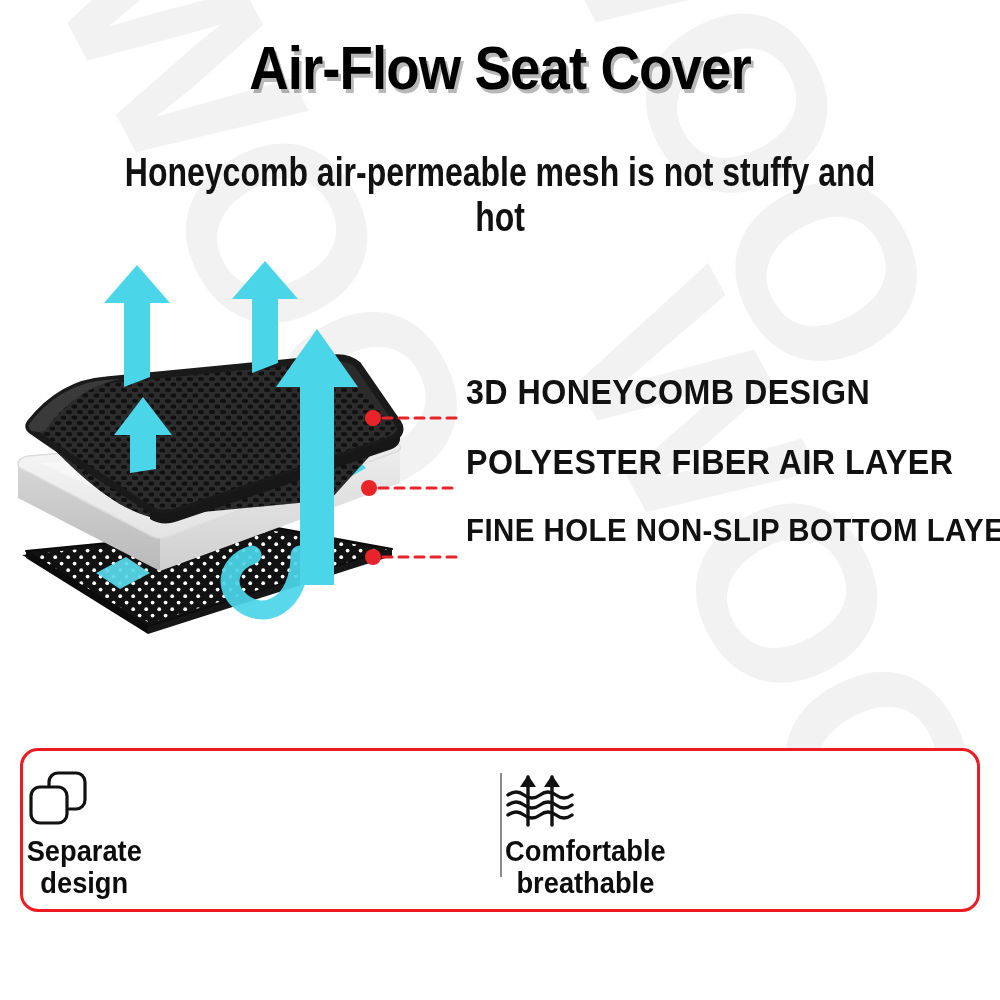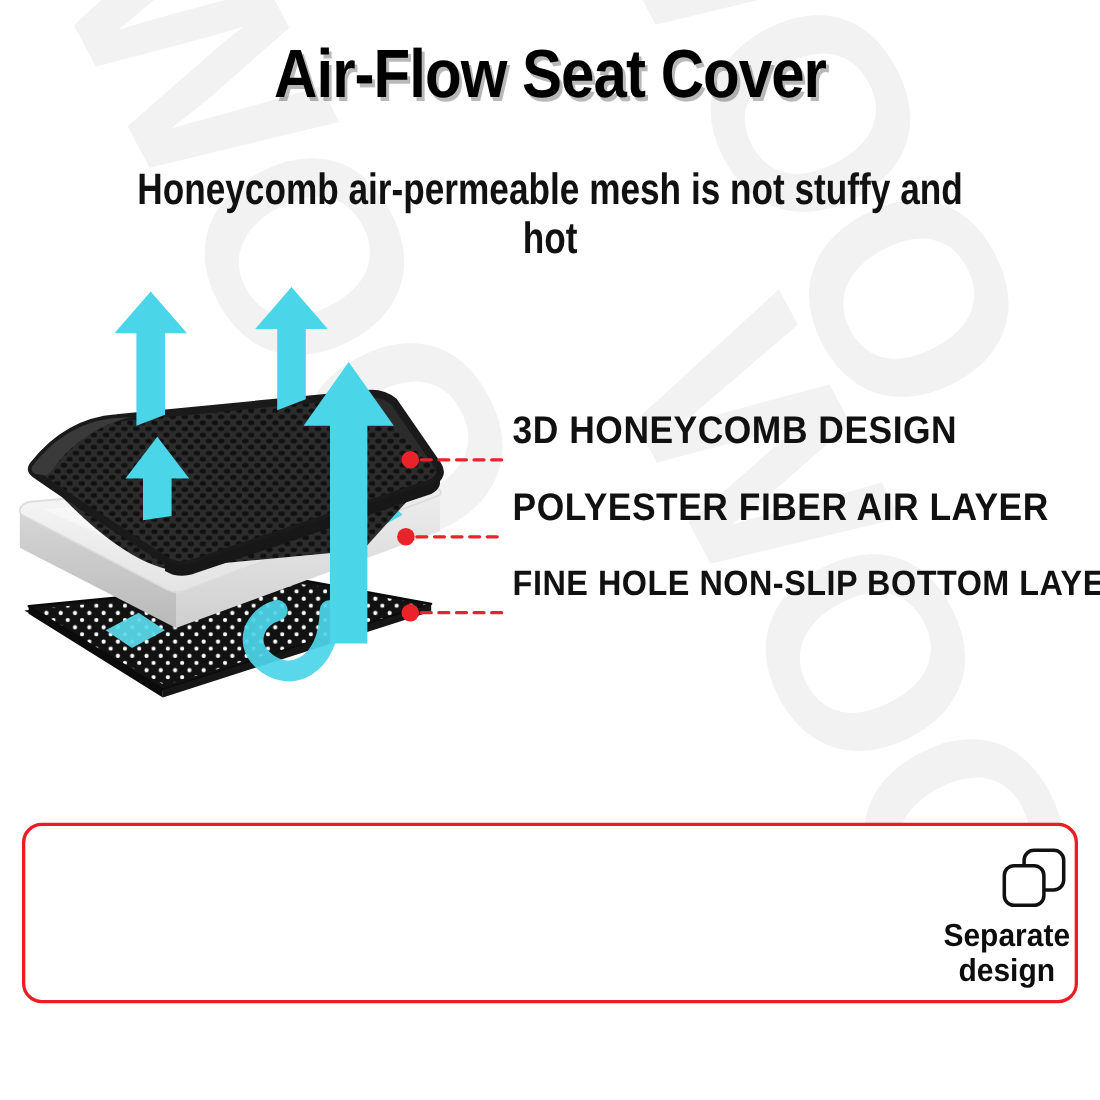--- a/index.html
+++ b/index.html
@@ -79,21 +79,21 @@
     box-sizing:border-box;
     display:flex;
     align-items:stretch;
     background:#fff;
   }
   .feature{
     flex:1 1 0;
     position:relative;
     display:flex;
     flex-direction:column;
-    align-items:flex-end;
+    align-items:flex-start;
     justify-content:flex-start;
     padding-top:16px;
     box-sizing:border-box;
   }
   .feature + .feature::before{
     content:"";
     position:absolute;
     left:0; top:22px;
     width:2px; height:104px;
     background:#8a8a8a;
@@ -247,17 +247,36 @@
           <rect x="26" y="6" width="36" height="36" rx="9" ry="9" fill="#fff" stroke="#111" stroke-width="3.2"></rect>
           <rect x="8" y="20" width="36" height="36" rx="9" ry="9" fill="#fff" stroke="#111" stroke-width="3.2"></rect>
         </svg>
       </div>
       <div class="feat-label">
         <span>Separate</span>
         <span class="l2">design</span>
       </div>
     </div>
 
+    <div class="feature">
+      <div class="feat-icon">
+        <svg width="78" height="62" viewBox="0 0 78 62" xmlns="http://www.w3.org/2000/svg">
+          <g stroke="#111" stroke-width="3.4" fill="none" stroke-linecap="round">
+            <line x1="28" y1="58" x2="28" y2="10"></line>
+            <path d="M 20,20 L 28,8 L 36,20" fill="#111" stroke="none"></path>
+            <line x1="52" y1="58" x2="52" y2="10"></line>
+            <path d="M 44,20 L 52,8 L 60,20" fill="#111" stroke="none"></path>
+            <path d="M 8,28 Q 16,22 24,28 T 40,28 T 56,28 T 72,28"></path>
+            <path d="M 8,38 Q 16,32 24,38 T 40,38 T 56,38 T 72,38"></path>
+            <path d="M 8,48 Q 16,42 24,48 T 40,48 T 56,48 T 72,48"></path>
+          </g>
+        </svg>
+      </div>
+      <div class="feat-label">
+        <span>Comfortable</span>
+        <span class="l2">breathable</span>
+      </div>
+    </div>
 
 
 
   </div>
 </div>
 
 </body></html>

